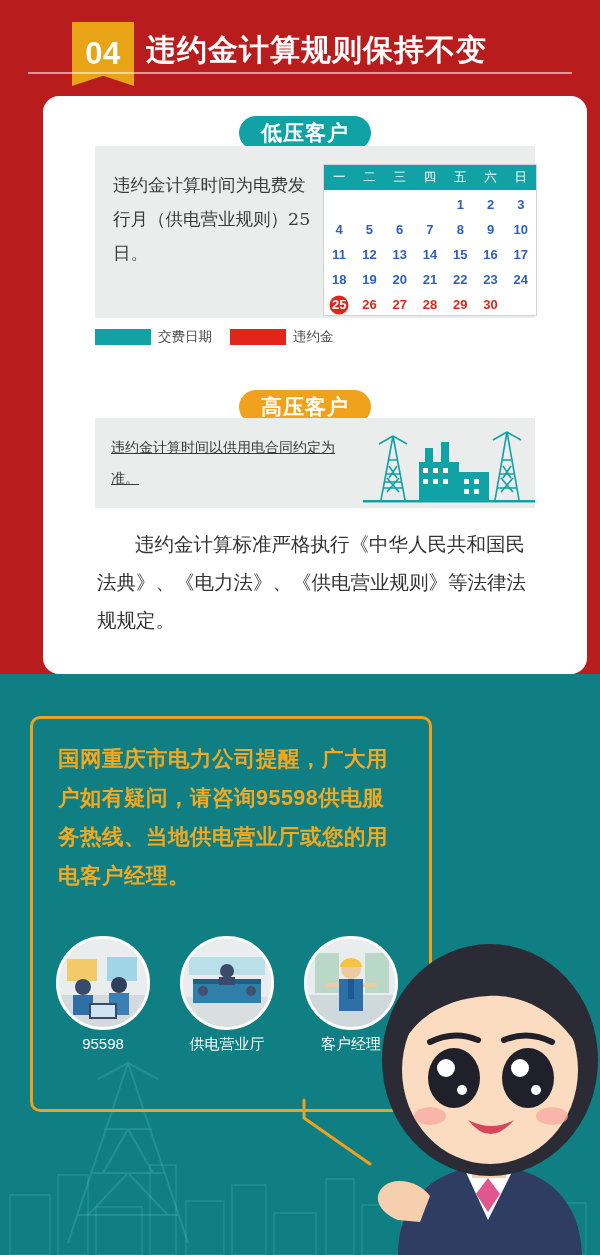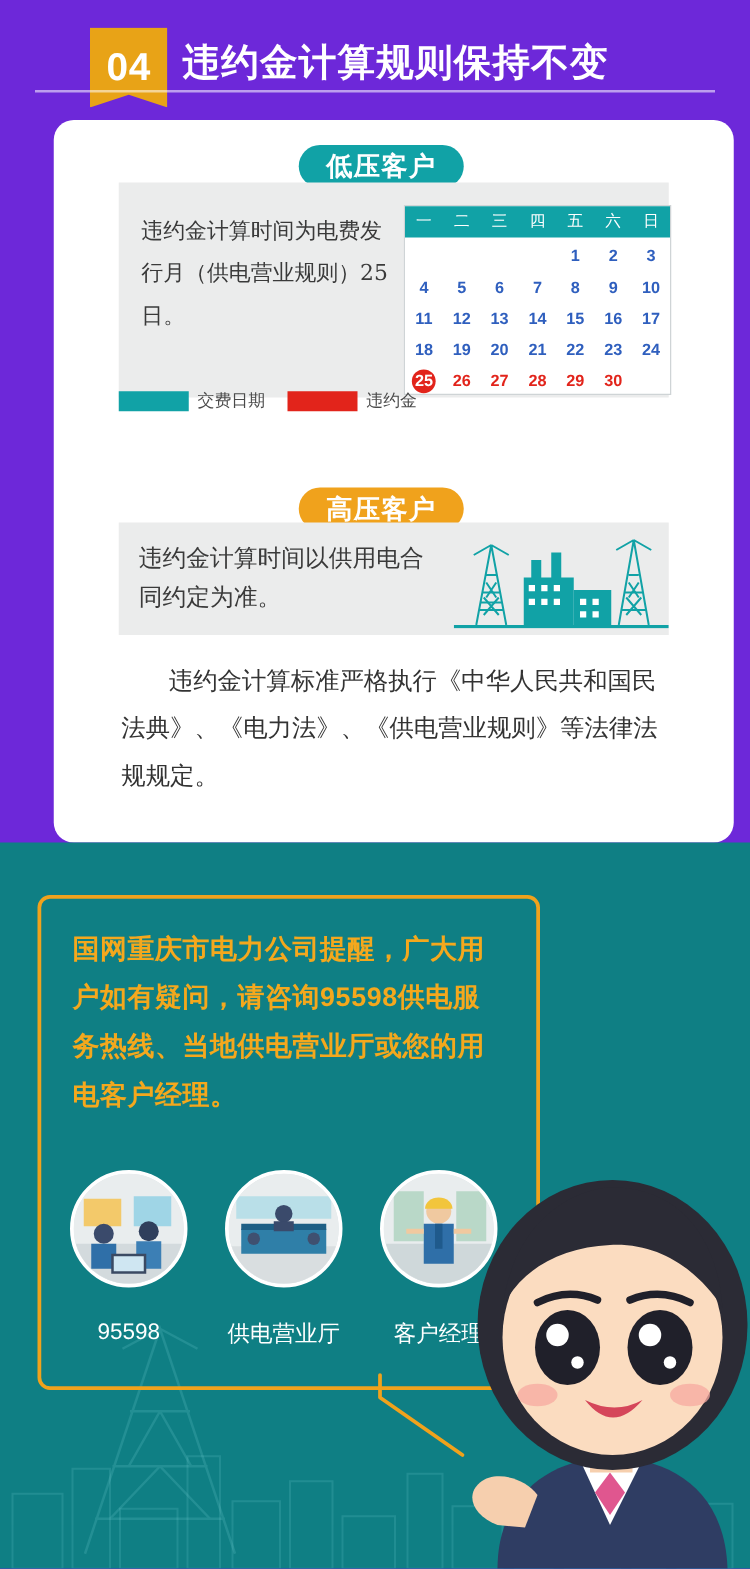--- a/index.html
+++ b/index.html
@@ -3,21 +3,21 @@
 <meta charset="utf-8">
 <style>
   html,body{margin:0;padding:0;}
   body{
     width:600px;height:1255px;
     background:#0e7b80;
     font-family:"Liberation Sans","DejaVu Sans",sans-serif;
     overflow:hidden;
     position:relative;
   }
-  .page{position:relative;width:600px;height:1255px;background:#6d28d9;overflow:hidden;}
+  .page{position:relative;width:600px;height:1255px;background:#b91c1c;overflow:hidden;}
 
   
   .header{
     position:absolute;left:28px;top:22px;width:544px;height:58px;
   }
   .hdr-num{
     position:absolute;left:44px;top:0;width:62px;height:64px;
     background:#e8a317;color:#fff;font-size:31px;font-weight:bold;
     display:flex;align-items:center;justify-content:center;
     clip-path:polygon(0 0,100% 0,100% 100%,50% 84%,0 100%);
@@ -81,33 +81,34 @@
   .cal-row div.red{color:#e2241b;}
   .cal-row div.empty{color:transparent;}
   .cal-row div.circled{color:#fff;}
   .cal-row div.circled::before{
     content:"";position:absolute;left:50%;top:50%;width:19px;height:19px;
     transform:translate(-50%,-50%);background:#e2241b;border-radius:50%;z-index:0;
   }
   .cal-row div.circled span{position:relative;z-index:1;}
 
   
-  .legend{position:absolute;left:52px;top:216px;display:flex;align-items:center;gap:0;}
+  .legend{position:absolute;left:52px;top:232px;display:flex;align-items:center;gap:0;}
   .lg-item{display:flex;align-items:center;}
   .lg-sw{width:56px;height:16px;}
   .lg-sw.teal{background:#11a2a6;}
   .lg-sw.red{background:#e2241b;}
   .lg-label{font-size:13.5px;color:#4a4a4a;margin:0 18px 0 7px;}
 
   
   .panel-high{left:52px;top:322px;width:440px;height:90px;}
   .panel-high-text{
     position:absolute;left:68px;top:336px;width:230px;
-    font-size:19px;line-height:31px;color:#3a3a3a;
+    font-size:14px;line-height:31px;color:#3a3a3a;
     font-family:"DejaVu Serif","Liberation Serif",serif;
+    text-decoration:underline;
   }
   .tower-art{position:absolute;left:320px;top:326px;width:172px;height:82px;}
 
   
   .para{
     position:absolute;left:54px;top:430px;width:440px;
     font-size:19.5px;line-height:38px;color:#333;
     text-indent:38px;
     font-family:"DejaVu Serif","Liberation Serif",serif;
   }
@@ -138,21 +139,21 @@
   }
 
   
   .circles{position:absolute;left:56px;top:936px;width:340px;height:130px;}
   .circ-item{position:absolute;width:96px;}
   .circ{
     width:88px;height:88px;border-radius:50%;overflow:hidden;background:#dfe6e8;
     border:3px solid #fff;position:relative;
   }
   .circ-label{
-    text-align:center;color:#fff;font-size:18px;margin-top:25px;width:94px;
+    text-align:center;color:#fff;font-size:15px;margin-top:5px;width:94px;
   }
 
   
   .mascot{position:absolute;left:368px;top:920px;width:236px;height:335px;}
 </style>
 </head>
 <body>
 
 <div class="page">
 

